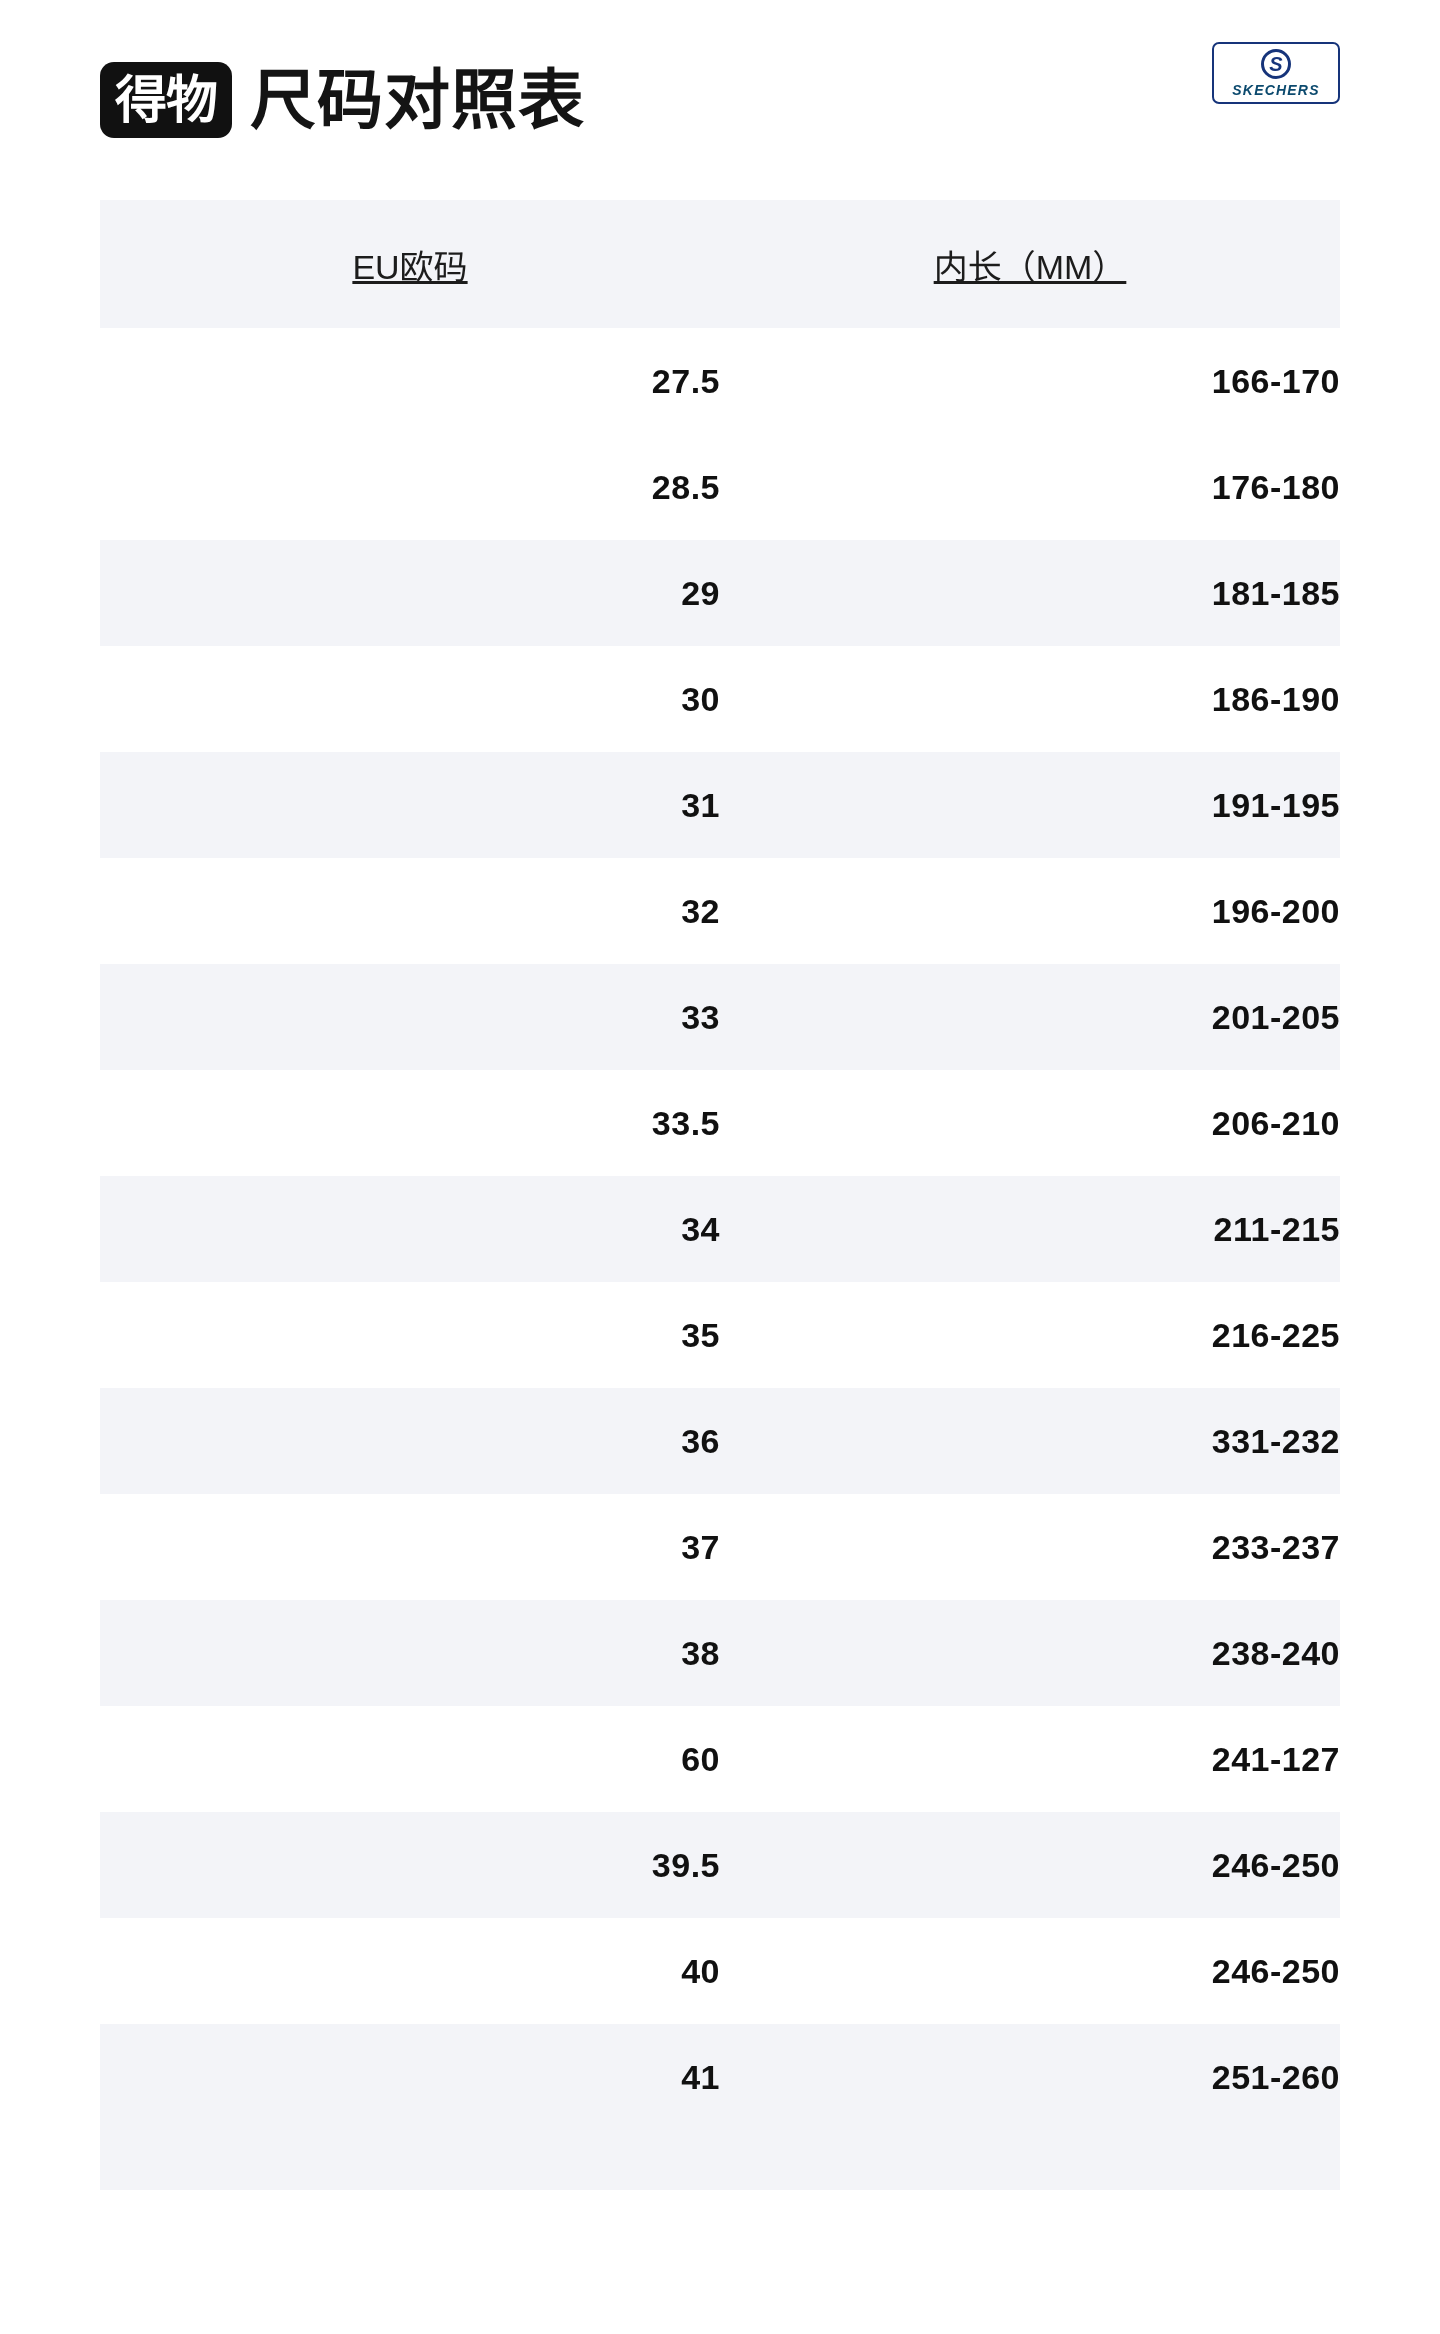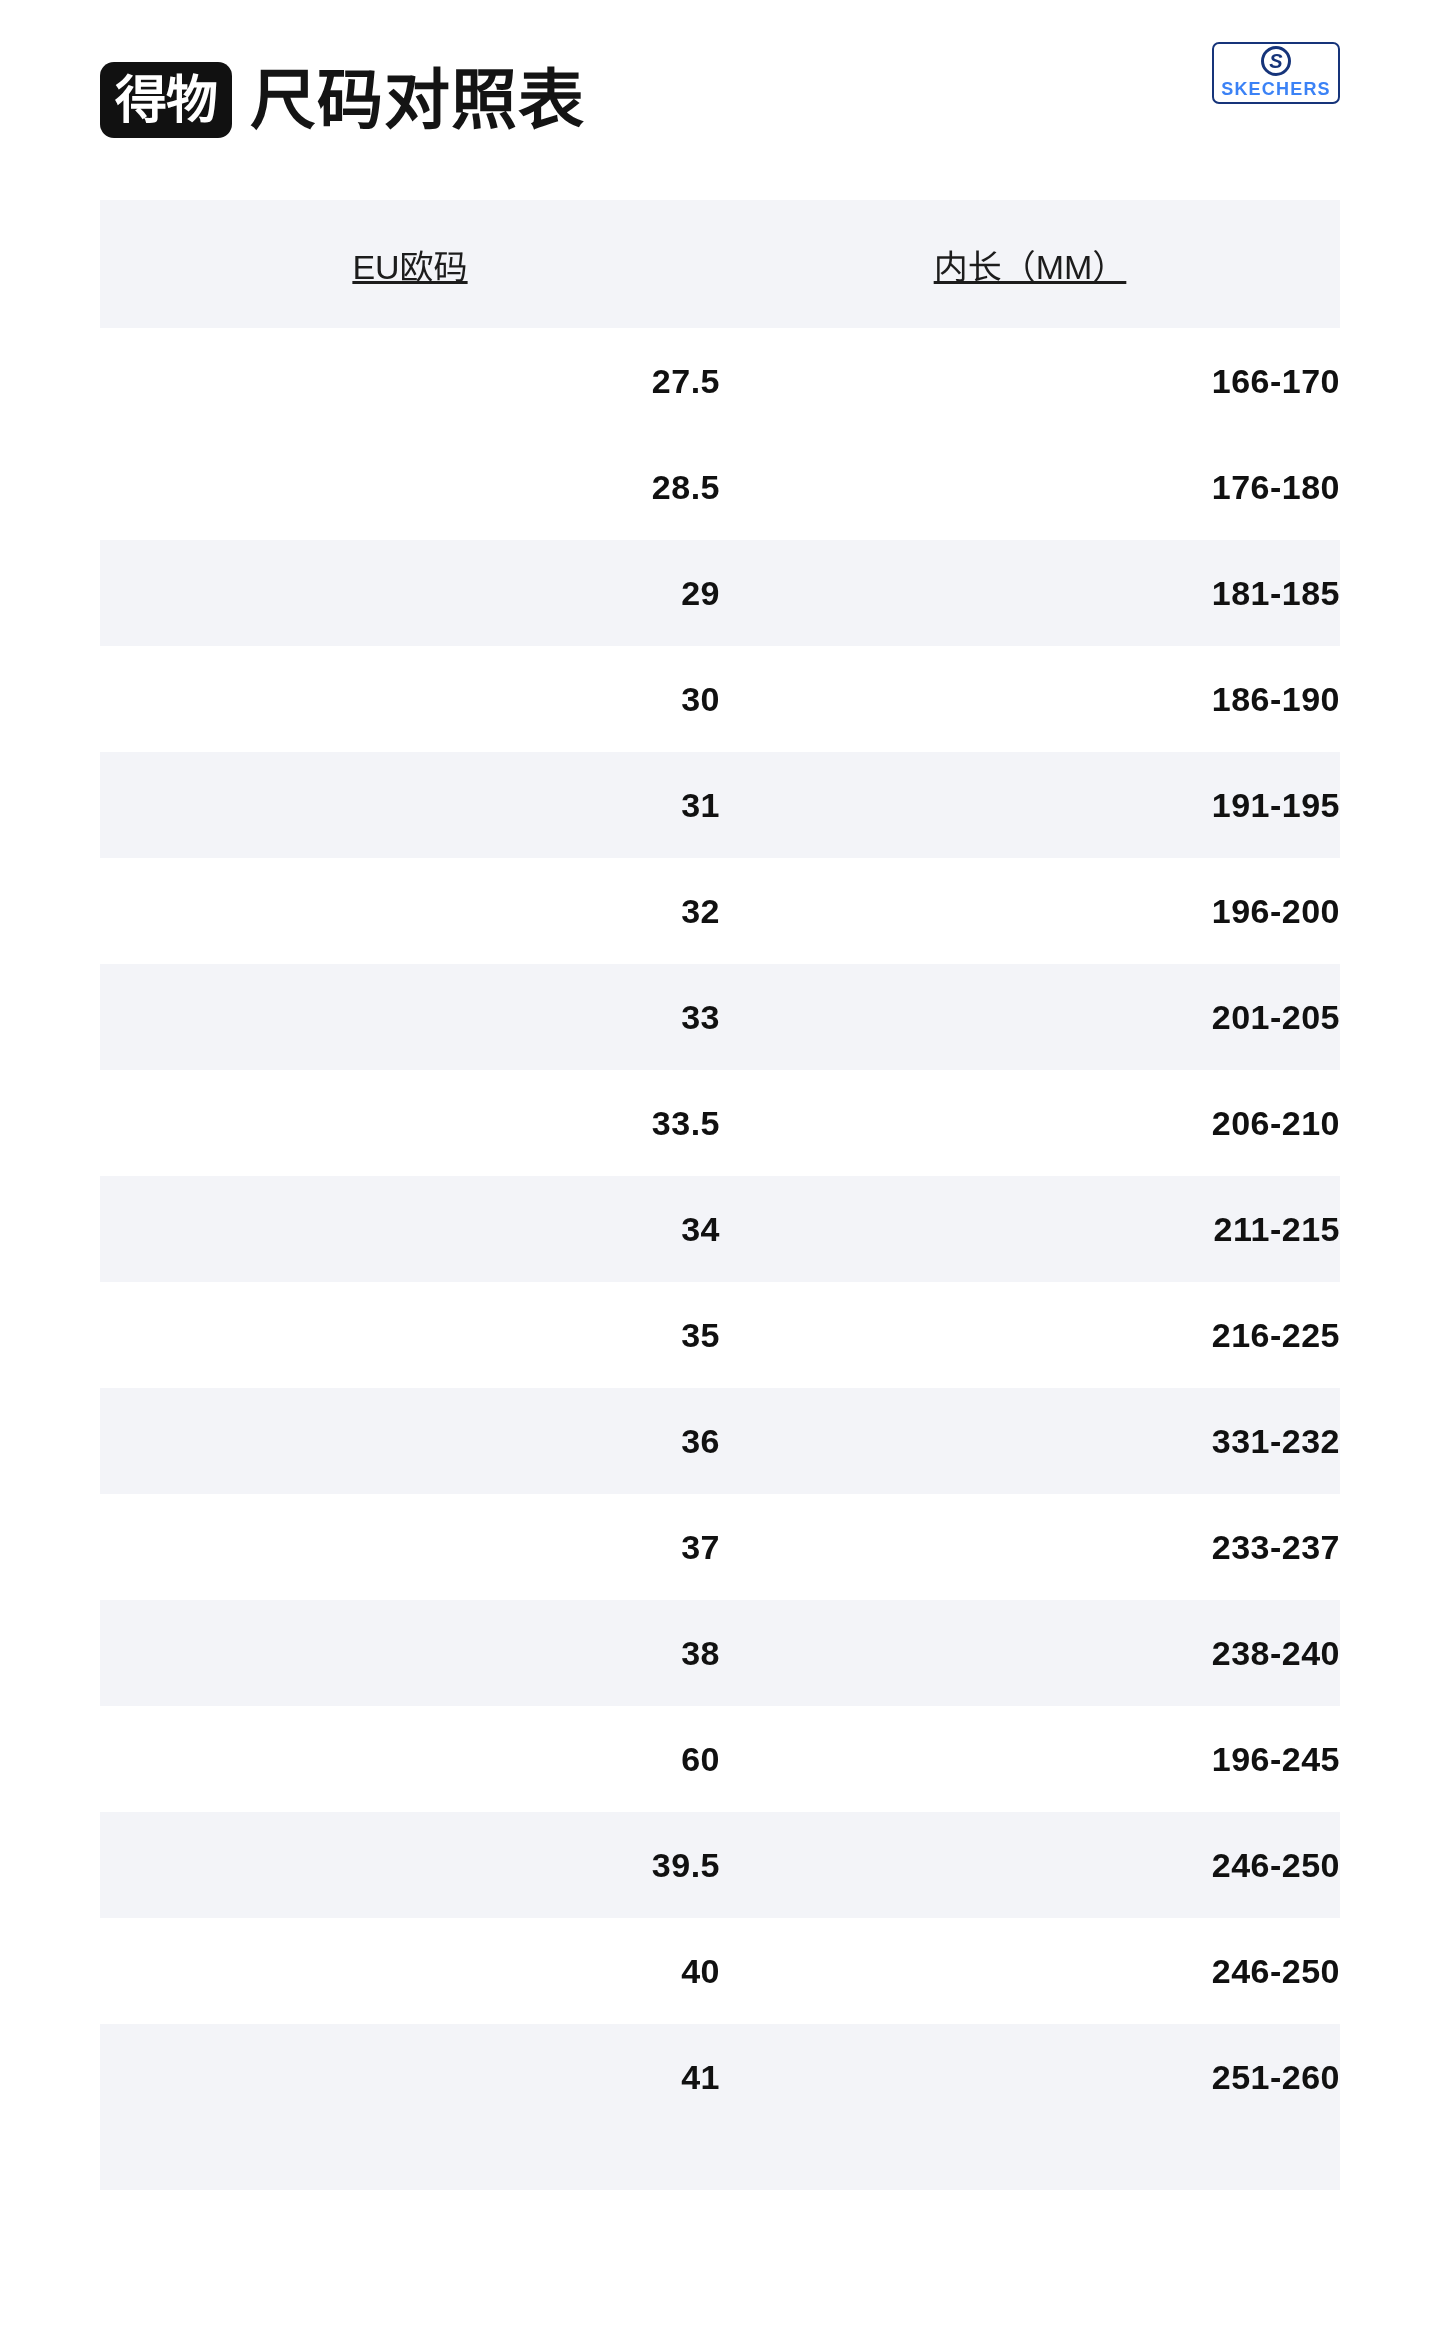--- a/index.html
+++ b/index.html
@@ -73,24 +73,25 @@
     color: #16347a;
     font-size: 20px;
     font-weight: 700;
     font-style: italic;
     display: flex;
     align-items: center;
     justify-content: center;
     line-height: 1;
   }
   .logo-word {
-    color: #3b82f6;
-    font-size: 18px;
+    color: #0c4a6e;
+    font-size: 14px;
     font-weight: 700;
     letter-spacing: 1.2px;
+    font-style: italic;
   }
 
   
   .table-wrap {
     margin: 0 100px;
     background: #f3f4f8;
     padding: 0 0 60px 0;
   }
   .table {
     width: 100%;
@@ -194,21 +195,21 @@
         <tr class="odd">
           <td>37</td>
           <td>233-237</td>
         </tr>
         <tr class="even">
           <td>38</td>
           <td>238-240</td>
         </tr>
         <tr class="odd">
           <td>60</td>
-          <td>196-245</td>
+          <td>241-127</td>
         </tr>
         <tr class="even">
           <td>39.5</td>
           <td>246-250</td>
         </tr>
         <tr class="odd">
           <td>40</td>
           <td>246-250</td>
         </tr>
         <tr class="even">

